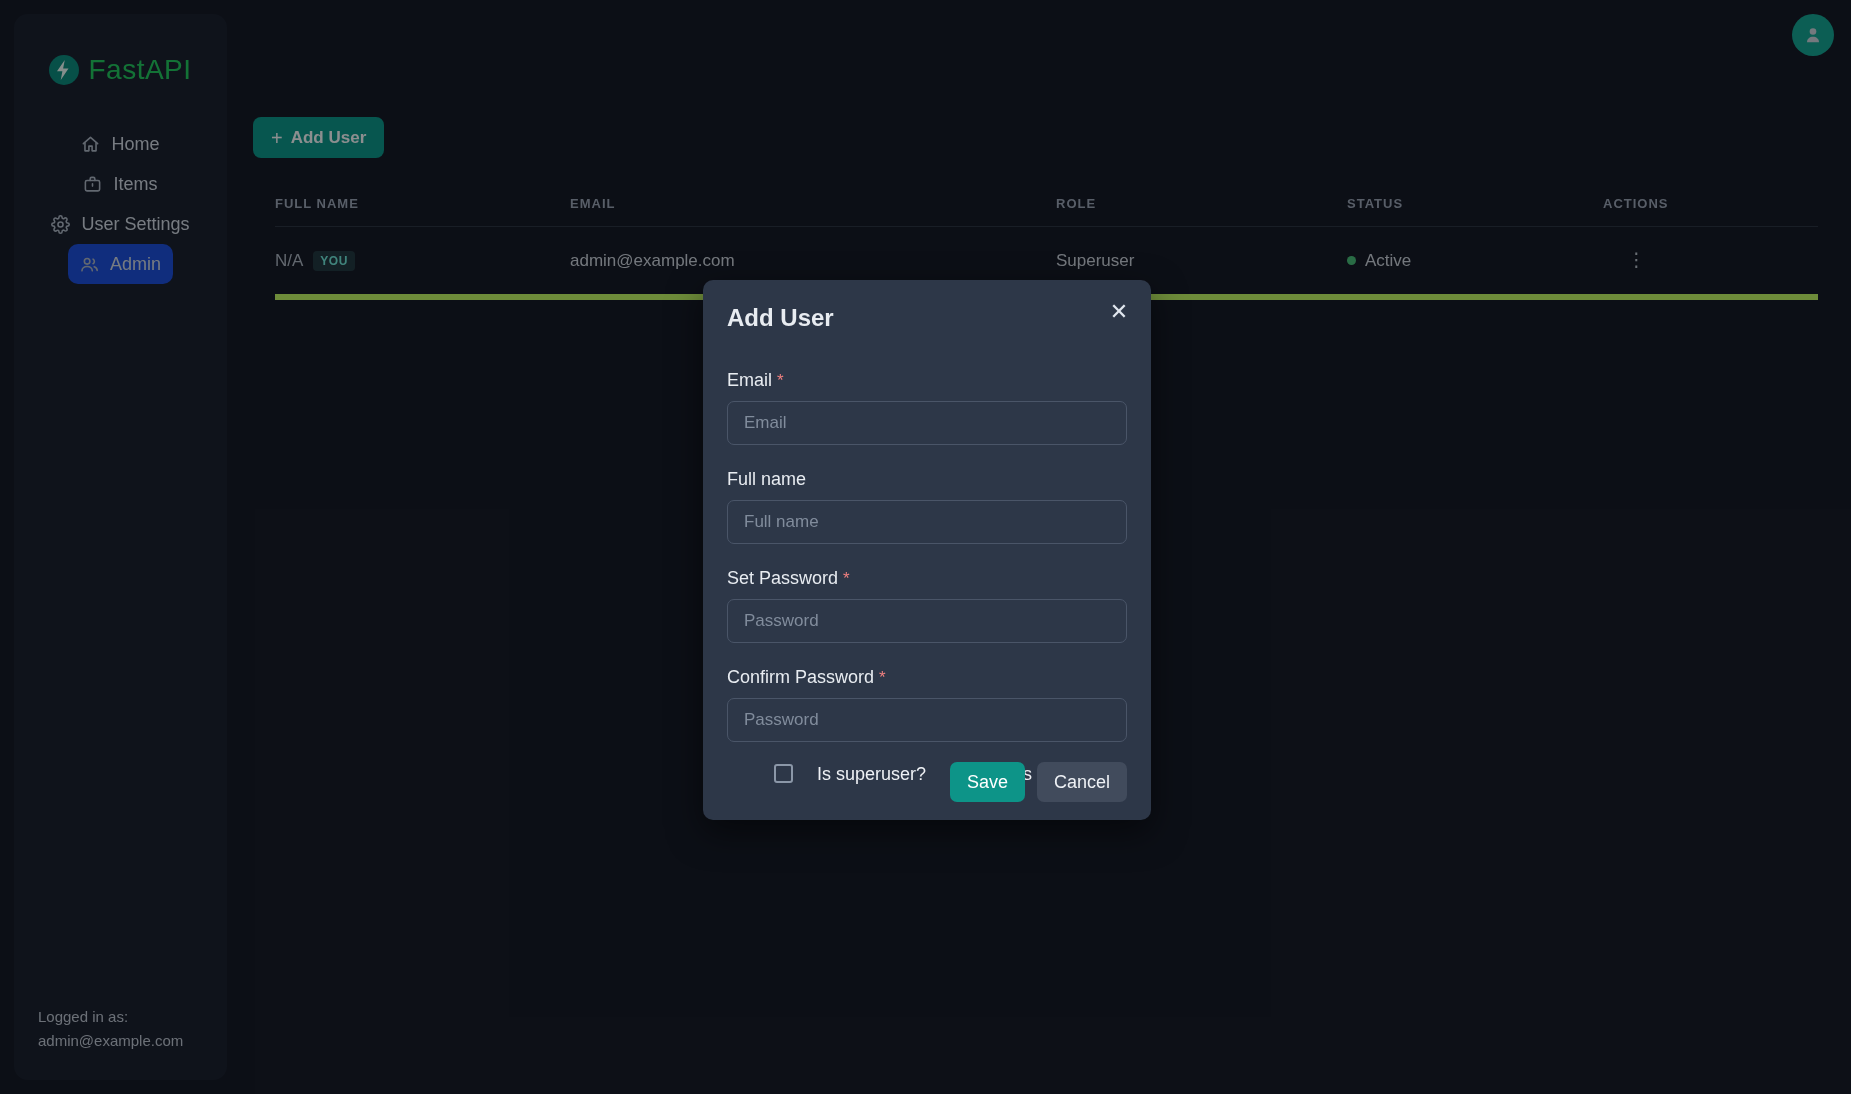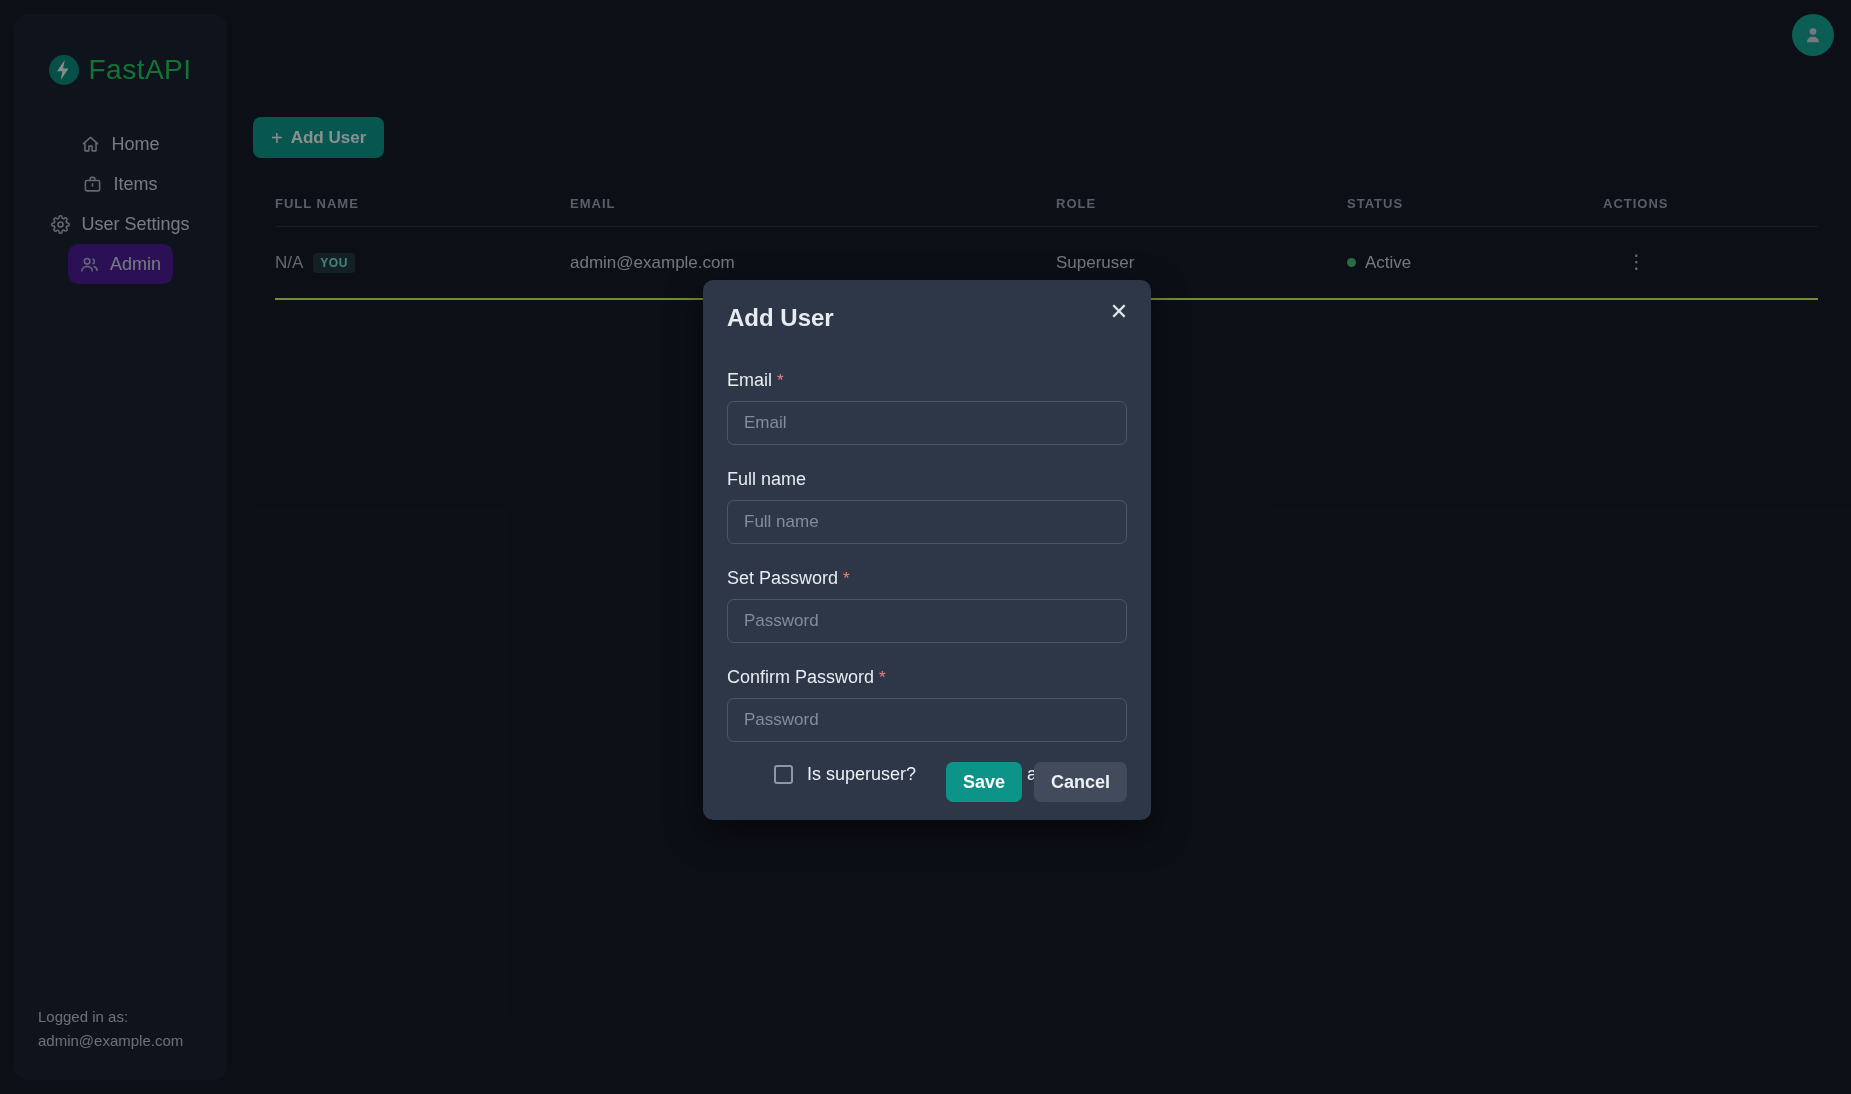--- a/index.html
+++ b/index.html
@@ -19,21 +19,21 @@
   }
   .logo-row { display:flex; align-items:center; justify-content:center; gap:9px; margin-top:40px; }
   .logo-badge { width:30px; height:30px; flex:0 0 auto; }
   .logo-text { font-size:28px; font-weight:400; letter-spacing:.5px; color:#22c55e; }
   .nav { margin-top:38px; display:flex; flex-direction:column; gap:0;align-items:center; }
   .nav-item {
     display:flex; align-items:center; gap:11px; height:40px;
     padding:0 12px; border-radius:10px; font-size:18px; color:#cdd5df; cursor:pointer;
   }
   .nav-item .nicon { width:19px; height:19px; flex:0 0 auto; color:#aab4c2; display:flex; }
-  .nav-item.active { background:#4c1d95; }
+  .nav-item.active { background:#1d4ed8; }
   .login-info {
     position:absolute; left:24px; bottom:26px;
     font-size:15px; color:#b9c1cd; line-height:1.65;
   }
 
   
   .page-title {
     position:absolute; left:253px; top:44px;
     font-size:32px; font-weight:700; color:#d8dce2; letter-spacing:.2px;
   }
@@ -49,21 +49,21 @@
   .user-table { position:absolute; left:275px; top:196px; width:1543px; }
   .trow {
     display:grid; grid-template-columns:295px 486px 291px 256px 1fr;
     align-items:center;
   }
   .thead { padding-bottom:15px; border-bottom:1px solid #2c3443; }
   .thead .th {
     font-size:13px; font-weight:700; letter-spacing:1px;
     color:#98a2b3; text-transform:uppercase;
   }
-  .tbody-row { height:73px; border-bottom:2px solid #bef264; font-size:17px; color:#c7ced7; }
+  .tbody-row { height:73px; border-bottom:6px solid #bef264; font-size:17px; color:#c7ced7; }
   .cell-name { display:flex; align-items:center; gap:10px; color:#aab3bf; }
   .you-badge {
     font-size:12px; font-weight:700; letter-spacing:.5px; color:#6fe3d6;
     background:rgba(110,231,220,.14); padding:3px 7px; border-radius:4px;
   }
   .cell-status { display:flex; align-items:center; gap:9px; }
   .status-dot { width:9px; height:9px; border-radius:50%; background:#48bb78; }
   .kebab { padding-left:24px; font-size:19px; color:#b5bdc9; letter-spacing:0; cursor:pointer; line-height:.55; }
 
   .avatar-btn {
@@ -91,28 +91,28 @@
   .field-label { font-size:18px; color:#e8ecf1; }
   .req-mark { color:#f08080; margin-left:5px; font-size:17px; }
   .field-input {
     margin-top:10px; width:400px; height:44px; display:block;
     background:transparent; border:1px solid #4a5568; border-radius:7px;
     padding:0 16px; font-size:17px; color:#e8ecf1; font-family:inherit;
     outline:none;
   }
   .field-input::placeholder { color:#818c9c; }
   .checkbox-row { display:flex; margin-top:22px; }
-  .checkbox-group { display:flex; align-items:center; gap:14px; flex:0 0 201px; cursor:pointer;padding-left:47px; }
+  .checkbox-group { display:flex; gap:24px; flex:0 0 201px; cursor:pointer;padding-left:47px; }
   .checkbox-box {
     width:19px; height:19px; border:2px solid #8b97a8; border-radius:3px;
     background:transparent; flex:0 0 auto;
   }
   .checkbox-label { font-size:18px; color:#eef1f5; }
   .modal-actions { position:absolute; right:24px; bottom:18px; display:flex; gap:12px; }
-  .btn { height:40px; border:none; border-radius:7px; font-size:18px; font-weight:700;
+  .btn { height:40px; border:none; border-radius:7px; font-size:18px; font-weight:400;
          font-family:inherit; cursor:pointer; padding:0 17px; }
   .btn-save { background:#0d9488; color:#ffffff; }
   .btn-cancel { background:#414b5c; color:#eef1f5; }
 </style>
 </head>
 <body>
 
 <div class="app">
 
   <aside class="sidebar">

